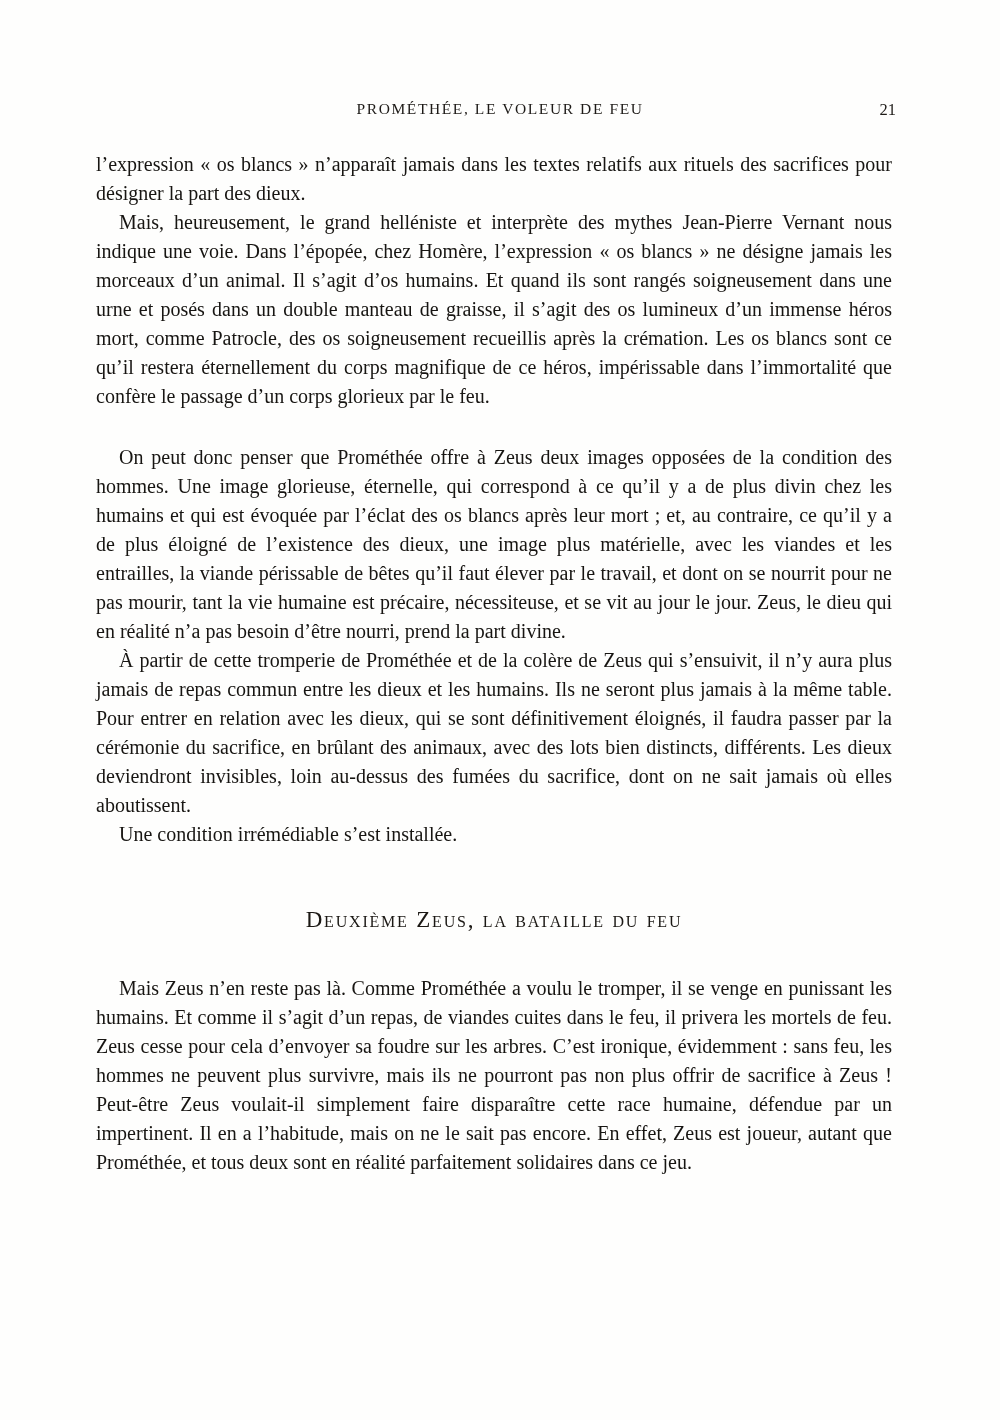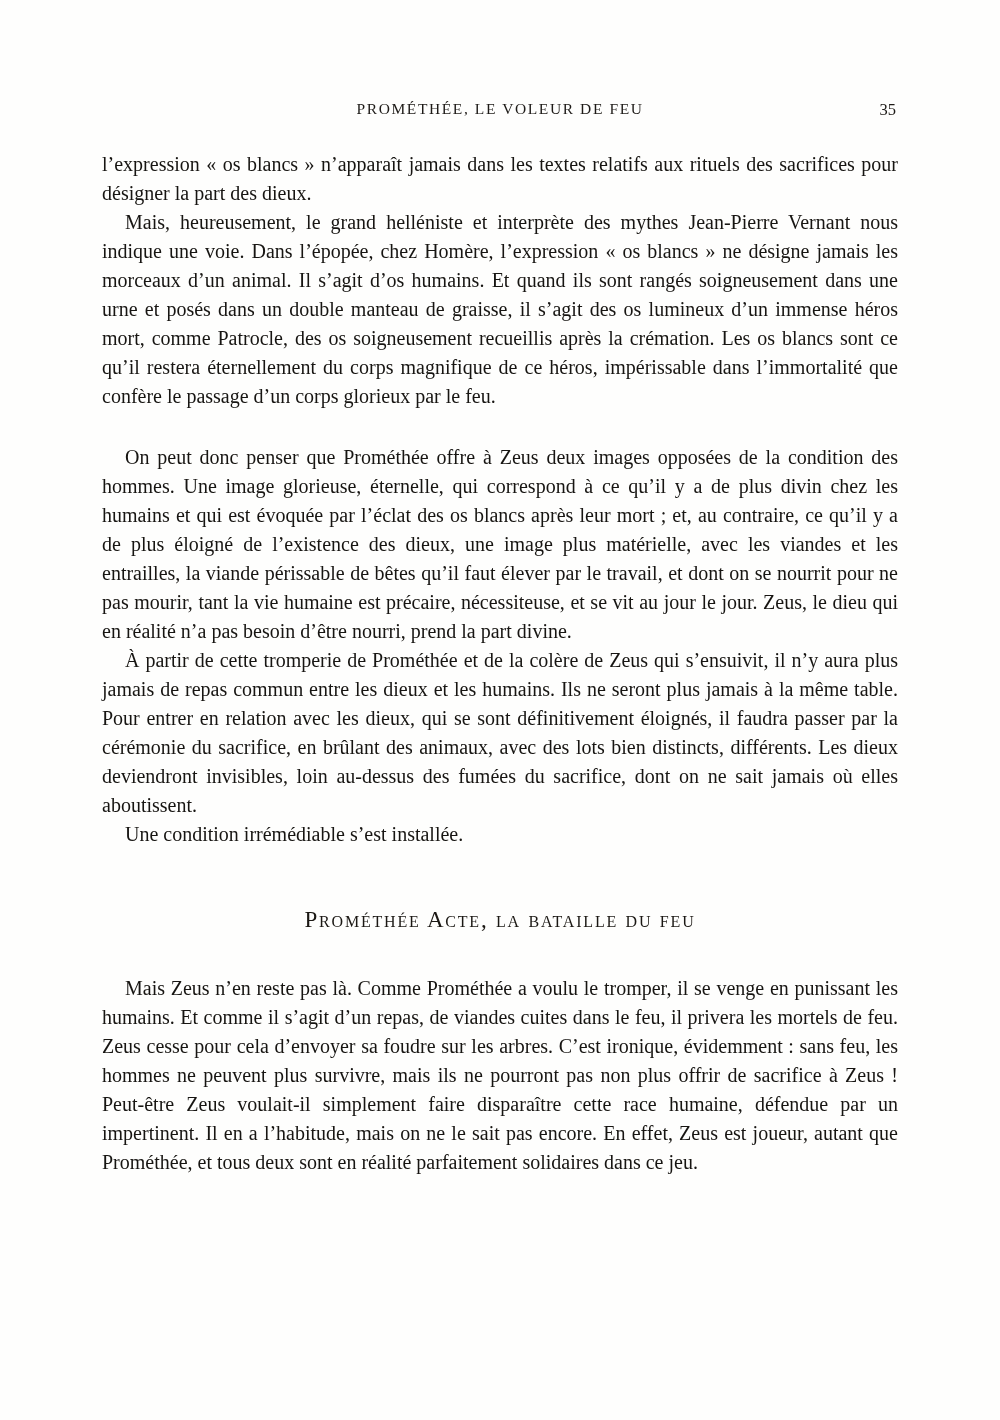--- a/index.html
+++ b/index.html
@@ -29,21 +29,21 @@
   .page-number {
     position: absolute;
     right: 2px;
     top: 0;
     font-size: 16.5px;
     letter-spacing: 0;
   }
   .text-block {
     position: absolute;
     top: 150px;
-    left: 102px;
+    left: 96px;
     width: 796px;
     font-size: 20px;
     line-height: 29px;
     text-align: justify;
     hyphens: auto;
     -webkit-hyphens: auto;
   }
   .text-block p {
     margin: 0;
     text-indent: 23px;
@@ -64,34 +64,34 @@
     color: #1b1814;
   }
 </style>
 </head>
 <body>
 
 <div class="page">
 
   <header class="running-header">
     <span>PROMÉTHÉE, LE VOLEUR DE FEU</span>
-    <span class="page-number">35</span>
+    <span class="page-number">21</span>
   </header>
 
   <main class="text-block">
 
     <p class="no-indent">l’expression «&nbsp;os blancs&nbsp;» n’apparaît jamais dans les textes relatifs aux rituels des sacrifices pour désigner la part des dieux.</p>
 
     <p>Mais, heureusement, le grand helléniste et interprète des mythes Jean-Pierre Vernant nous indique une voie. Dans l’épopée, chez Homère, l’expression «&nbsp;os blancs&nbsp;» ne désigne jamais les morceaux d’un animal. Il s’agit d’os humains. Et quand ils sont rangés soigneusement dans une urne et posés dans un double manteau de graisse, il s’agit des os lumineux d’un immense héros mort, comme Patrocle, des os soigneusement recueillis après la crémation. Les os blancs sont ce qu’il restera éternellement du corps magnifique de ce héros, impérissable dans l’immortalité que confère le passage d’un corps glorieux par le feu.</p>
 
     <p class="space-before">On peut donc penser que Prométhée offre à Zeus deux images opposées de la condition des hommes. Une image glorieuse, éternelle, qui correspond à ce qu’il y a de plus divin chez les humains et qui est évoquée par l’éclat des os blancs après leur mort&nbsp;; et, au contraire, ce qu’il y a de plus éloigné de l’existence des dieux, une image plus matérielle, avec les viandes et les entrailles, la viande périssable de bêtes qu’il faut élever par le travail, et dont on se nourrit pour ne pas mourir, tant la vie humaine est précaire, nécessiteuse, et se vit au jour le jour. Zeus, le dieu qui en réalité n’a pas besoin d’être nourri, prend la part divine.</p>
 
     <p>À partir de cette tromperie de Prométhée et de la colère de Zeus qui s’ensuivit, il n’y aura plus jamais de repas commun entre les dieux et les humains. Ils ne seront plus jamais à la même table. Pour entrer en relation avec les dieux, qui se sont définitivement éloignés, il faudra passer par la cérémonie du sacrifice, en brûlant des animaux, avec des lots bien distincts, différents. Les dieux deviendront invisibles, loin au-dessus des fumées du sacrifice, dont on ne sait jamais où elles aboutissent.</p>
 
     <p>Une condition irrémédiable s’est installée.</p>
 
-    <h2 class="section-heading">Prométhée Acte, la bataille du feu</h2>
+    <h2 class="section-heading">Deuxième Zeus, la bataille du feu</h2>
 
     <p>Mais Zeus n’en reste pas là. Comme Prométhée a voulu le tromper, il se venge en punissant les humains. Et comme il s’agit d’un repas, de viandes cuites dans le feu, il privera les mortels de feu. Zeus cesse pour cela d’envoyer sa foudre sur les arbres. C’est ironique, évidemment&nbsp;: sans feu, les hommes ne peuvent plus survivre, mais ils ne pourront pas non plus offrir de sacrifice à Zeus&nbsp;! Peut-être Zeus voulait-il simplement faire disparaître cette race humaine, défendue par un impertinent. Il en a l’habitude, mais on ne le sait pas encore. En effet, Zeus est joueur, autant que Prométhée, et tous deux sont en réalité parfaitement solidaires dans ce jeu.</p>
 
   </main>
 
 </div>
 
 </body></html>

